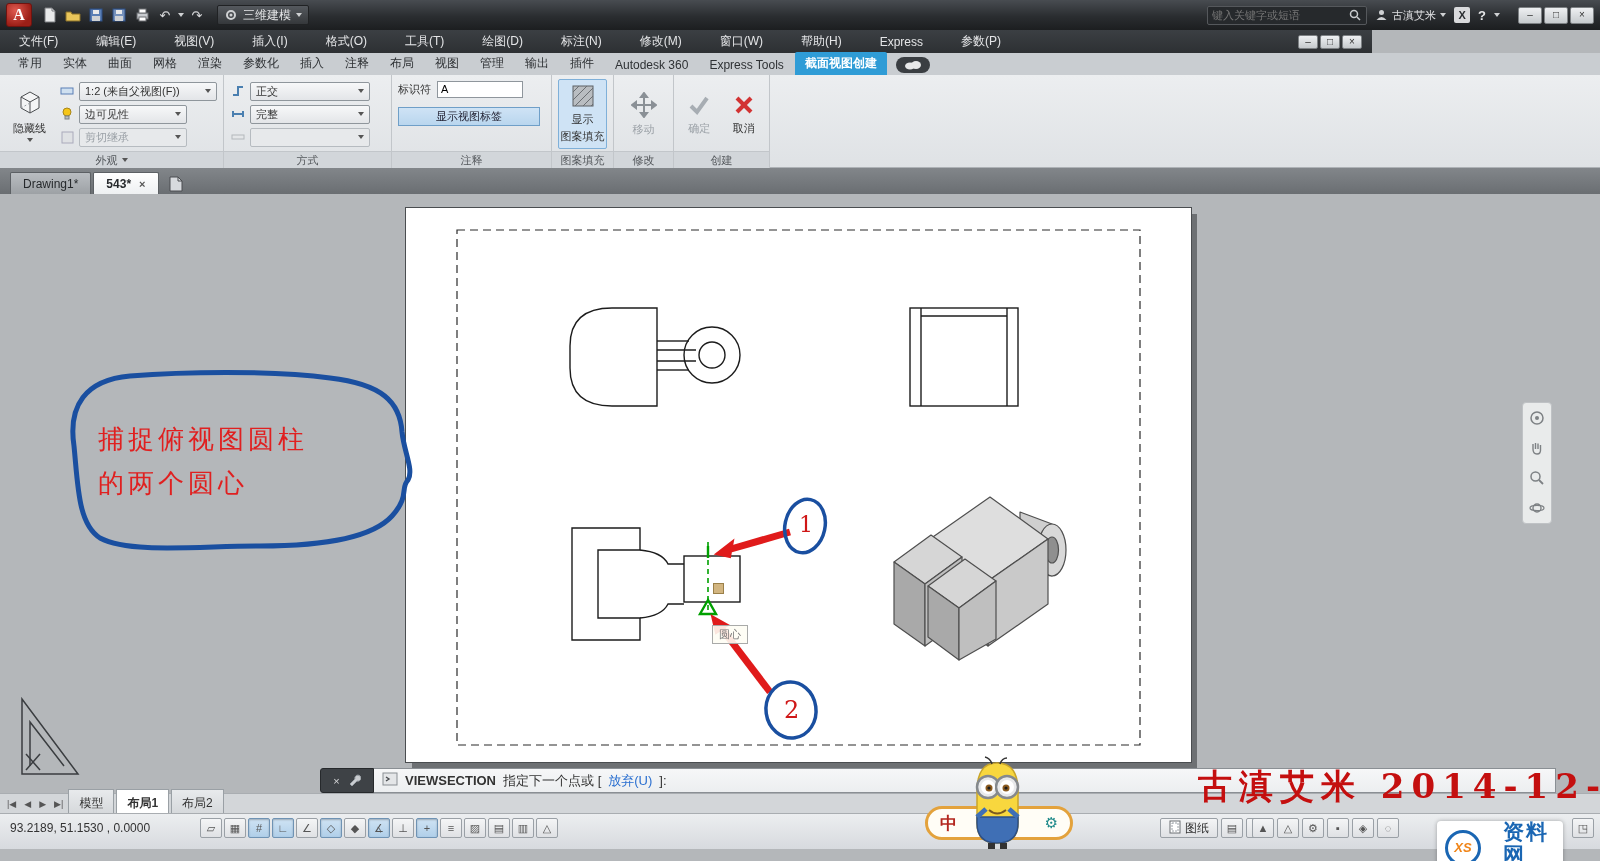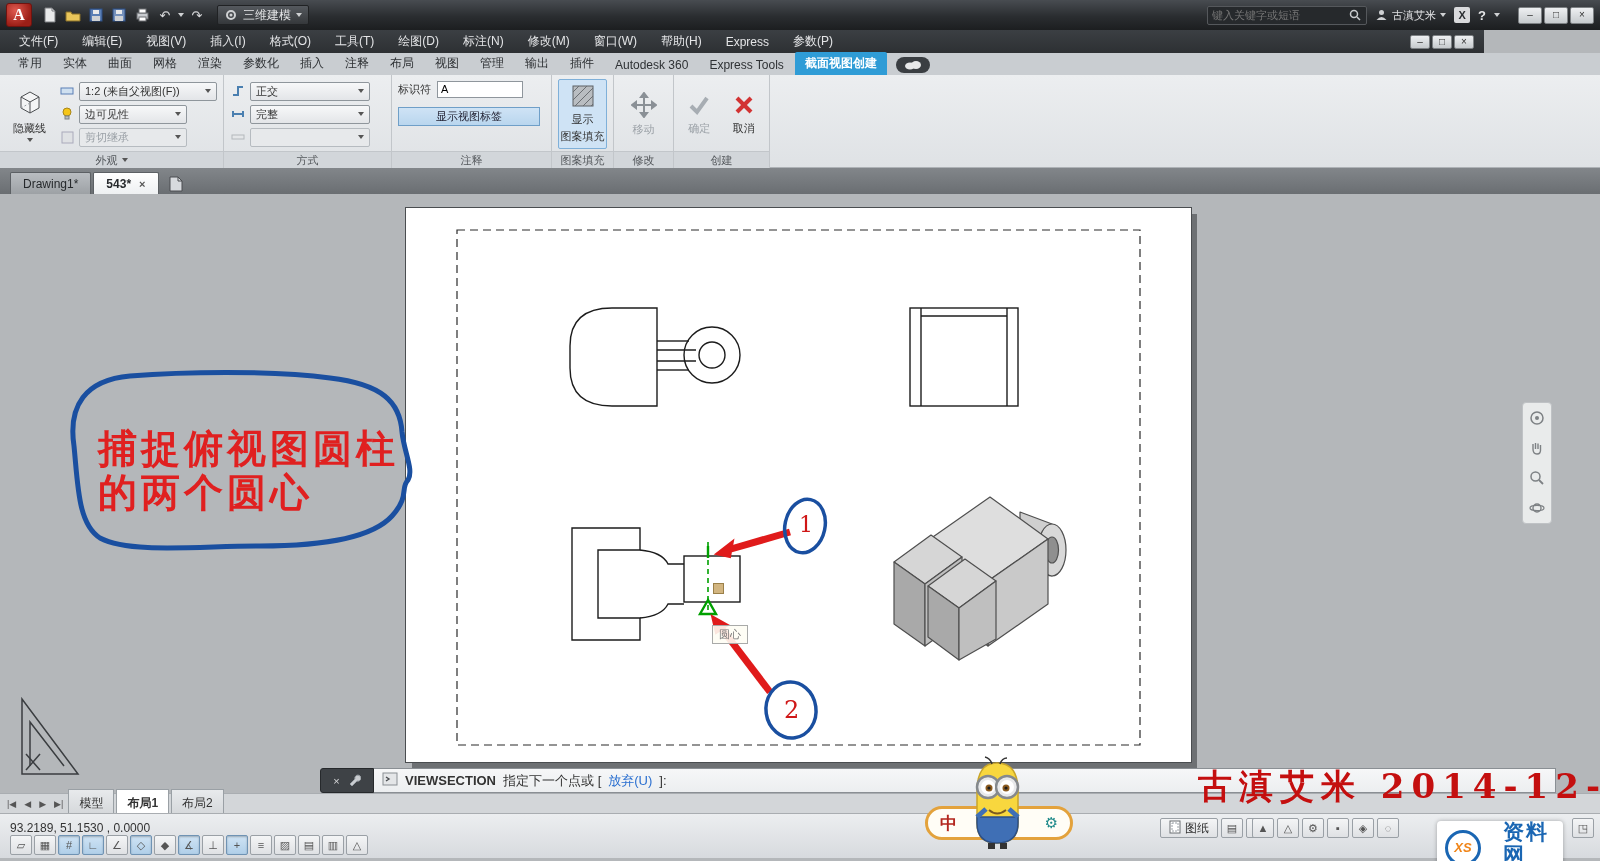--- a/index.html
+++ b/index.html
@@ -28,22 +28,22 @@
   .tb-right{margin-left:auto;display:flex;align-items:center;gap:8px;}
   .search-box{display:flex;align-items:center;height:19px;background:#26292c;border:1px solid #55585c;border-radius:2px;padding:0 4px;gap:4px;}
   .search-box input{background:transparent;border:none;outline:none;color:#b9bbbe;font-size:11px;width:132px;font-family:"Liberation Sans",sans-serif;}
   .user-chip{display:flex;align-items:center;gap:4px;color:#dfe0e2;font-size:11px;}
   .xchg{width:16px;height:16px;background:#d9dadc;color:#2a2d30;font-weight:bold;font-size:11px;border-radius:2px;display:flex;align-items:center;justify-content:center;}
   .help{color:#e6e7e8;font-weight:bold;font-size:13px;}
   .winbtns{display:flex;gap:2px;margin-left:10px;}
   .winbtn{width:24px;height:17px;background:linear-gradient(#eef0f2,#c6cacd);border:1px solid #7d8184;border-radius:2px;
     color:#333;font-size:10px;display:flex;align-items:center;justify-content:center;line-height:1;}
   
-  .menubar{position:absolute;left:0;top:30px;width:1484px;height:23px;background:linear-gradient(#3b3f43,#2d3033);
-    display:flex;align-items:center;padding:0 10px;gap:6px;z-index:10;}
+  .menubar{position:absolute;left:0;top:30px;width:1372px;height:23px;background:linear-gradient(#3b3f43,#2d3033);
+    display:flex;align-items:center;padding:0 10px;gap:20px;z-index:10;}
   .menu-item{color:#e4e5e7;font-size:12px;padding:2px 9px;}
   .docwin{margin-left:auto;display:flex;gap:2px;}
   .docwin .winbtn{width:20px;height:14px;}
   
   .ribbontabs{position:absolute;left:0;top:53px;width:1600px;height:22px;background:#c9cdd1;
     display:flex;align-items:flex-end;padding:0 8px;gap:1px;z-index:10;}
   .rtab{font-size:12px;color:#2e3134;padding:3px 10px 3px;white-space:nowrap;}
   .rtab.active{background:#2f9cd6;color:#fff;font-weight:bold;border-radius:2px 2px 0 0;}
   .cloud-pill{margin-left:8px;margin-bottom:2px;width:34px;height:16px;border-radius:8px;background:#3a3e42;
     display:flex;align-items:center;justify-content:center;}
@@ -74,21 +74,21 @@
   .ftab{height:22px;display:flex;align-items:center;gap:8px;padding:0 12px;font-size:12px;color:#26292c;
     background:linear-gradient(#b9bdc1,#9da1a5);border:1px solid #5c6064;border-bottom:none;border-radius:2px 2px 0 0;margin-top:45px;}
   .ftab.active{background:linear-gradient(#ffffff,#eef0f2);font-weight:bold;}
   .ftab .x{color:#555;font-size:11px;}
   .newtab{width:22px;height:20px;margin-left:4px;display:flex;align-items:center;justify-content:center;}
   
   .canvas{position:absolute;left:0;top:194px;width:1600px;height:599px;background:#b4b7ba;z-index:1;}
   .paper{position:absolute;left:405px;top:13px;width:787px;height:556px;background:#fff;border:1px solid #4a4d50;
     box-shadow:6px 6px 0 -1px #6d7073;}
   .overlay{position:absolute;left:0;top:0;pointer-events:none;}
-  .note{position:absolute;color:#e02020;font-weight:bold;font-size:39px;letter-spacing:4px;z-index:6;text-align:center;}
+  .note{position:absolute;color:#e02020;font-weight:normal;font-size:26px;letter-spacing:4px;z-index:6;text-align:center;}
   .mark-num{position:absolute;color:#cf1717;font-family:"DejaVu Serif",serif;font-size:22px;z-index:7;}
   .snap-tip{position:absolute;left:712px;top:431px;background:rgba(254,253,244,0.9);border:1px solid #a9aaa9;
     font-size:11px;color:#777;padding:1px 6px;z-index:6;}
   .snap-badge{position:absolute;left:713px;top:389px;width:11px;height:11px;background:#cba96b;border:1px solid #8a6a2a;opacity:.85;z-index:6;}
   .navbar{position:absolute;left:1522px;top:208px;width:30px;height:122px;background:rgba(246,247,248,0.8);
     border:1px solid #bfc2c5;border-radius:4px;display:flex;flex-direction:column;align-items:center;justify-content:space-around;z-index:15;}
   .navbar .nbi{width:18px;height:18px;display:flex;align-items:center;justify-content:center;}
   .cmd-hist{position:absolute;left:375px;z-index:18;}
   .chl{display:table;background:rgba(96,100,105,0.85);color:#fff;font-family:"DejaVu Sans Mono",monospace;
     font-size:11px;padding:1px 6px;white-space:pre;}
@@ -99,22 +99,22 @@
     display:flex;align-items:center;gap:7px;padding:0 8px;font-size:13px;color:#333;}
   .dock-main .cmdword{font-weight:bold;}
   .dock-main .ulink{color:#2a6fd0;}
   
   .layoutbar{position:absolute;left:0;top:793px;width:1600px;height:20px;background:#d3d6d9;border-top:1px solid #a9adb1;
     display:flex;align-items:center;padding:0 4px;gap:2px;z-index:10;}
   .lnav{font-size:9px;color:#555;padding:1px 3px;}
   .ltab{font-size:12px;color:#333;padding:1px 10px;border:1px solid #9aa0a5;background:linear-gradient(#e8eaec,#d2d5d8);height:30px;display:flex;align-items:center;}
   .ltab.active{background:#fff;font-weight:bold;}
   
-  .statusbar{position:absolute;left:0;top:813px;width:1600px;height:45px;background:linear-gradient(#eceef0,#d7dade);
-    border-top:1px solid #a9adb1;display:flex;align-items:flex-start;padding:4px 6px 0 10px;z-index:10;flex-direction:column;}
+  .statusbar{position:absolute;left:0;top:813px;width:1600px;height:36px;background:linear-gradient(#eceef0,#d7dade);
+    border-top:1px solid #a9adb1;display:flex;align-items:flex-start;padding:4px 6px 0 10px;z-index:10;}
   .coords{font-size:12px;color:#333;width:190px;padding-top:3px;}
   .sbtns{display:flex;gap:2px;}
   .sbtn{width:22px;height:20px;border:1px solid #9aa0a6;border-radius:2px;background:linear-gradient(#f4f5f6,#dfe1e4);
     color:#555;font-size:11px;display:flex;align-items:center;justify-content:center;}
   .sbtn.pressed{background:linear-gradient(#cfe3f4,#b0cfe9);border-color:#6f93b4;box-shadow:inset 0 1px 2px rgba(0,0,0,.25);}
   .paper-cluster{position:absolute;left:1160px;top:4px;display:flex;gap:3px;align-items:center;}
   .paper-btn{height:20px;padding:0 8px;border:1px solid #9aa0a6;border-radius:2px;background:linear-gradient(#f4f5f6,#dfe1e4);
     font-size:12px;color:#333;display:flex;align-items:center;gap:4px;}
   .right-cluster{position:absolute;left:1252px;top:4px;display:flex;gap:3px;}
   .corner-btn{position:absolute;right:6px;top:4px;}

